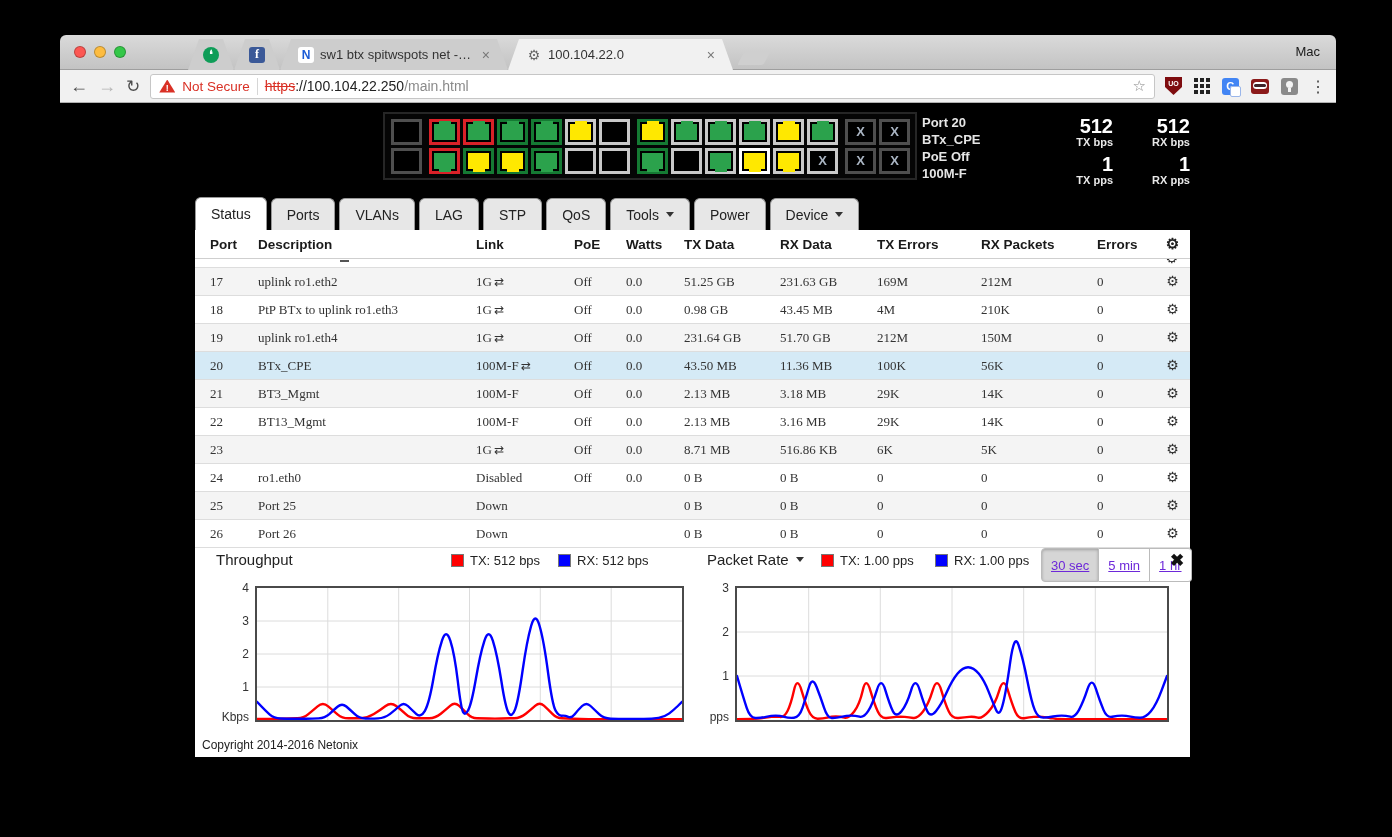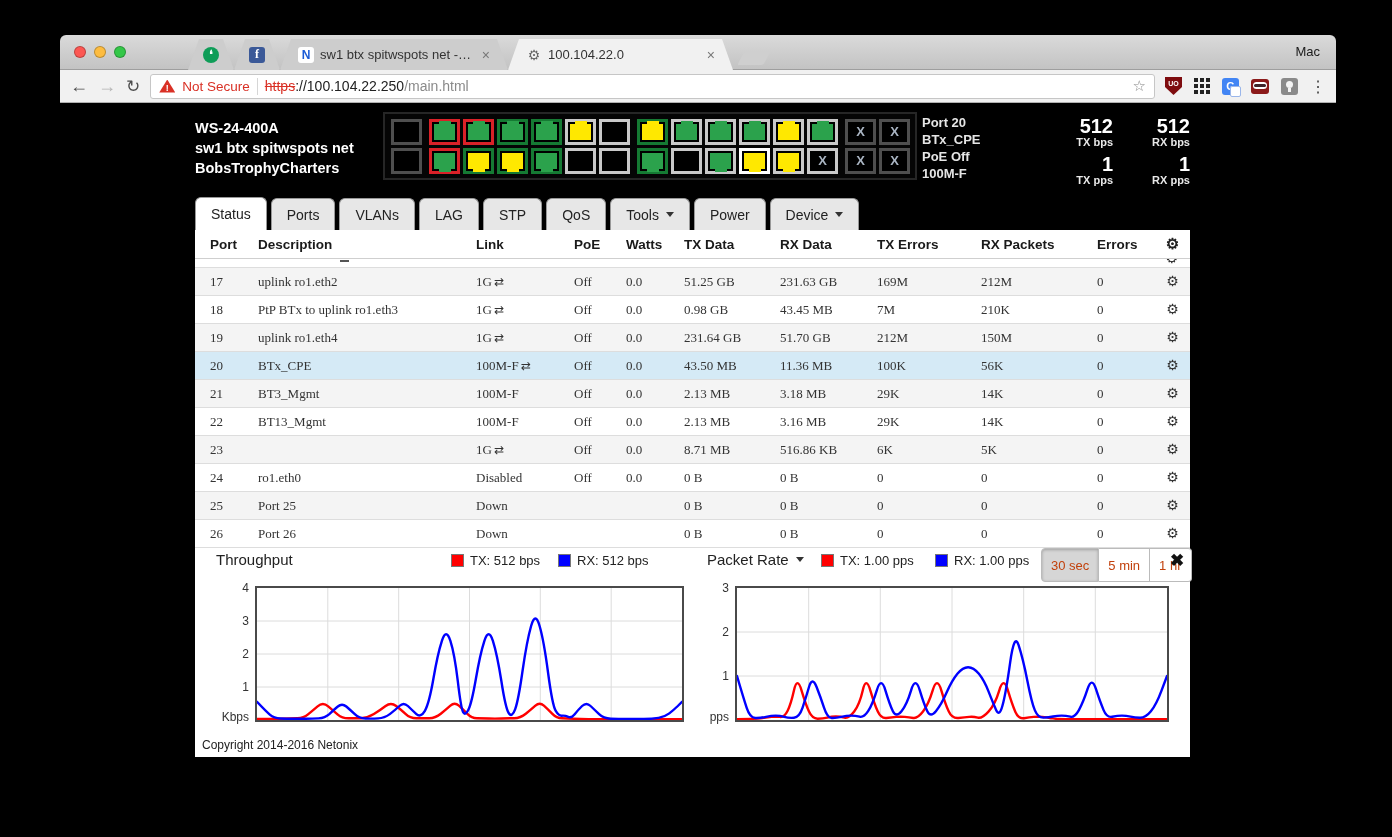--- a/index.html
+++ b/index.html
@@ -103,21 +103,21 @@
   .trow .c-port { padding-left:15px; }
   .trow .c-gear { text-align:center; padding-left:0; font-size:14px; color:#333; cursor:pointer; }
   .arrows { font-size:12px; margin-left:2px; letter-spacing:-1px; }
 
   
   .charts { position:absolute; left:0; top:318px; width:1140px; height:185px; }
   .chart-title { position:absolute; font-size:15px; color:#222; }
   .legend { position:absolute; display:flex; align-items:center; gap:6px; font-size:13px; color:#222; }
   .swatch { width:13px; height:13px; border:1px solid #777; }
   .range-group { position:absolute; display:flex; }
-  .rbtn { height:26px; padding:16px 9px; border:1px solid #bbb; border-left:none; background:#fff; font-size:13px; color:#c2410c; display:flex; align-items:center; }
+  .rbtn { height:26px; padding:16px 9px; border:1px solid #bbb; border-left:none; background:#fff; font-size:13px; color:#6d28d9; display:flex; align-items:center;text-decoration:underline; }
   .rbtn:first-child { border-left:1px solid #bbb; border-radius:4px 0 0 4px; }
   .rbtn:last-child { border-radius:0 4px 4px 0; }
   .rbtn.active { background:#d6d6d6; box-shadow:inset 0 1px 3px rgba(0,0,0,.25); }
   .chart-close { position:absolute; font-size:17px; font-weight:bold; color:#111; }
   .plot { position:absolute; border:2px solid #4a4a4a; background:#fff; }
   .plot svg { display:block; }
   .ytick { position:absolute; width:30px; text-align:right; font-size:12px; color:#333; }
   .yunit { position:absolute; width:38px; text-align:right; font-size:12px; color:#333; }
 
   .copyright { position:absolute; left:7px; top:508px; font-size:12px; color:#222; }
@@ -182,25 +182,20 @@
           </span>
         <span class="ext-translate">G</span>
         <span class="ext-mask"></span>
         <span class="ext-bulb"></span>
         <span class="menu-dots">⋮</span>
       </div>
     </div>
 
     <div class="content">
 
-      <div class="device-info">
-        <div>WS-24-400A</div>
-        <div>sw1 btx spitwspots net</div>
-        <div>BobsTrophyCharters</div>
-      </div>
 
       <div class="port-panel" id="port-panel">
           <div class="pgroup" style="grid-template-columns: repeat(1, 31px);">
             <div class="pcell b-dim">
               <div class="fill f-black"></div>
             </div>
             <div class="pcell b-dim">
               <div class="fill f-black"></div>
             </div>
           </div>
@@ -432,21 +427,21 @@
               <div class="c-gear">⚙</div>
             </div>
             <div class="grid-row trow">
               <div class="c-port">18</div>
               <div class="c-desc">PtP BTx to uplink ro1.eth3</div>
               <div class="c-link"><span>1G</span><span class="arrows">⇄</span></div>
               <div class="c-poe">Off</div>
               <div class="c-watts">0.0</div>
               <div class="c-txd">0.98 GB</div>
               <div class="c-rxd">43.45 MB</div>
-              <div class="c-txp">7M</div>
+              <div class="c-txp">4M</div>
               <div class="c-rxp">210K</div>
               <div class="c-err">0</div>
               <div class="c-gear">⚙</div>
             </div>
             <div class="grid-row trow stripe">
               <div class="c-port">19</div>
               <div class="c-desc">uplink ro1.eth4</div>
               <div class="c-link"><span>1G</span><span class="arrows">⇄</span></div>
               <div class="c-poe">Off</div>
               <div class="c-watts">0.0</div>

